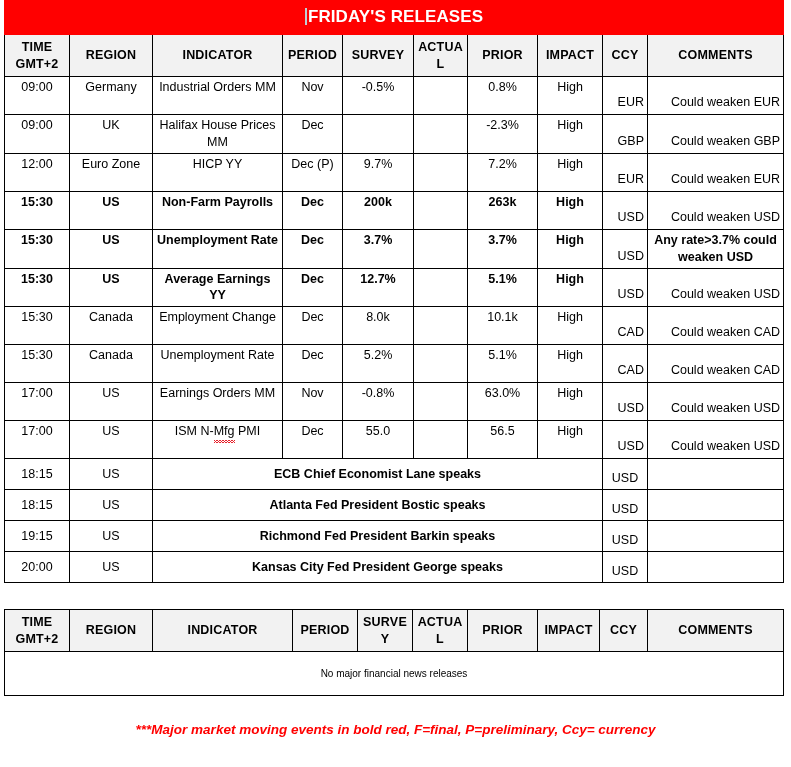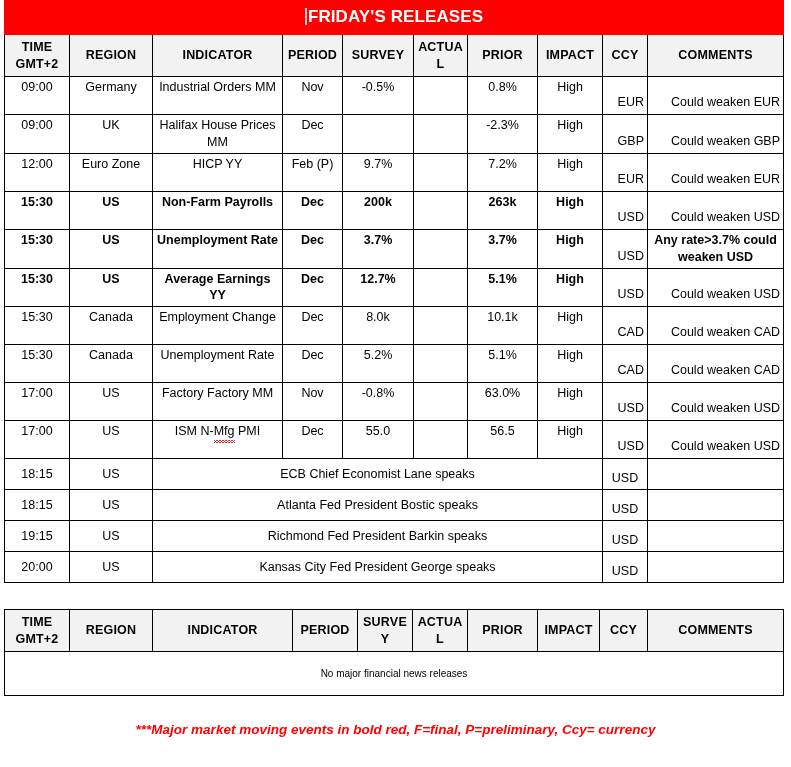--- a/index.html
+++ b/index.html
@@ -77,21 +77,21 @@
     letter-spacing: .2px;
   }
 
   
   tr.datarow td { height: 38px; }
   tr.datarow td.ccy { vertical-align: bottom; padding-bottom: 3px; text-align: right; }
   tr.datarow.bold td { font-weight: bold; }
   tr.datarow.bold td.ccy { font-weight: normal; }
 
   tr.speakrow td { height: 31px; vertical-align: middle; }
-  tr.speakrow td.speak { text-align: center; }
+  tr.speakrow td.speak { text-align: center; font-weight: bold; }
   tr.speakrow td.ccy { vertical-align: bottom; padding-bottom: 2px; }
 
   tr.emptyrow td {
     height: 44px;
     vertical-align: middle;
     font-size: 10px;
   }
 
   
   .squiggle {
@@ -183,21 +183,21 @@
         <td>-2.3%</td>
         <td>High</td>
         <td class="ccy">GBP</td>
         <td class="ccy">Could weaken GBP</td>
       </tr>
 
       <tr class="datarow">
         <td>12:00</td>
         <td>Euro Zone</td>
         <td>HICP YY</td>
-        <td>Feb (P)</td>
+        <td>Dec (P)</td>
         <td>9.7%</td>
         <td></td>
         <td>7.2%</td>
         <td>High</td>
         <td class="ccy">EUR</td>
         <td class="ccy">Could weaken EUR</td>
       </tr>
 
       <tr class="datarow bold">
         <td>15:30</td>
@@ -260,21 +260,21 @@
         <td></td>
         <td>5.1%</td>
         <td>High</td>
         <td class="ccy">CAD</td>
         <td class="ccy">Could weaken CAD</td>
       </tr>
 
       <tr class="datarow">
         <td>17:00</td>
         <td>US</td>
-        <td>Factory Factory MM</td>
+        <td>Earnings Orders MM</td>
         <td>Nov</td>
         <td>-0.8%</td>
         <td></td>
         <td>63.0%</td>
         <td>High</td>
         <td class="ccy">USD</td>
         <td class="ccy">Could weaken USD</td>
       </tr>
 
       <tr class="datarow">

